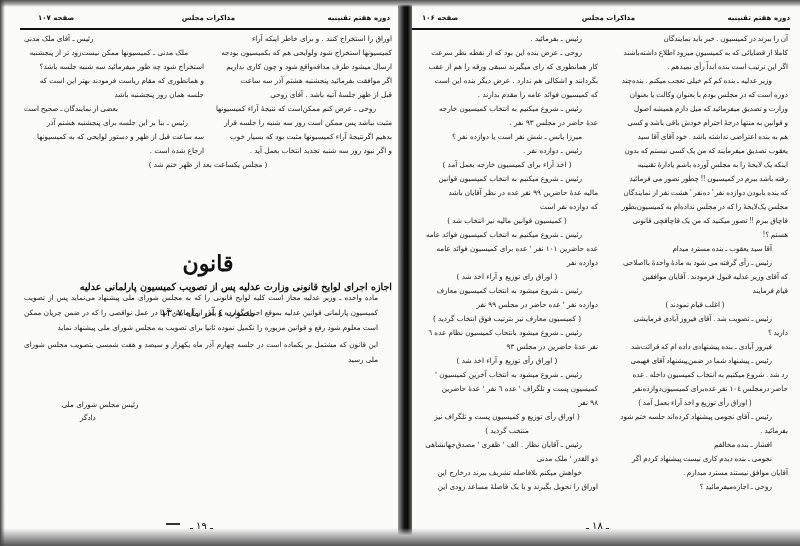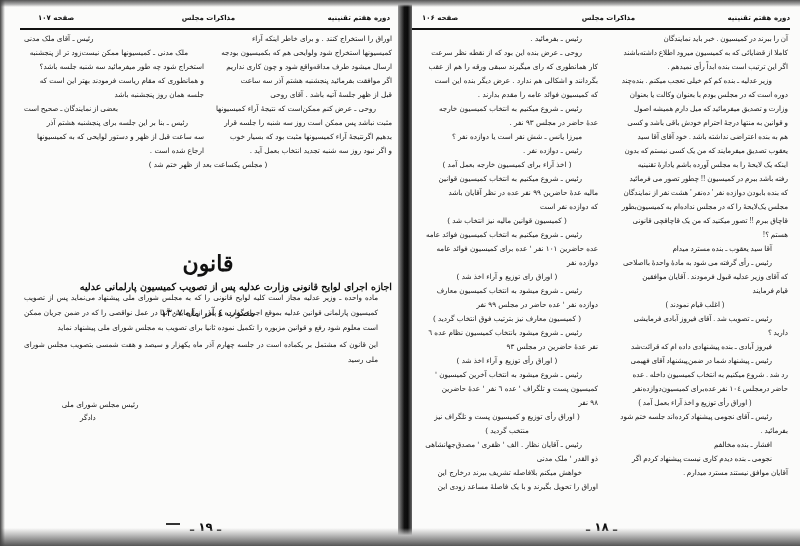--- a/index.html
+++ b/index.html
@@ -19,21 +19,21 @@
     background: linear-gradient(to right, #444, rgba(255,255,255,0)); }
   .header { position: absolute; top: 14px; height: 12px; direction: rtl; font-size: 7px; font-weight: bold; color: #111; }
   .header span { position: absolute; top: 0; white-space: nowrap; }
   .hrule { position: absolute; top: 28px; height: 1.5px; background: #111; }
   .col { position: absolute; direction: rtl; text-align: justify; font-family: "DejaVu Serif", serif;
     font-size: 7.2px; line-height: 14px; color: #161616; }
   .col p { margin: 0; }
   .col .c { text-align: center; }
   .col .ind { padding-right: 16px; }
   .title { position: absolute; direction: rtl; text-align: center; font-family: "DejaVu Serif", serif; color: #111; }
-  .footer-num { position: absolute; font-size: 12px; color: #111; font-weight: bold; direction: rtl; }
+  .footer-num { position: absolute; font-size: 10px; color: #111; font-weight: normal; direction: rtl; }
   .smudge { position: absolute; height: 2px; background: #333; }
 </style>
 </head>
 <body>
 
 <div class="spread">
 
   <div class="page left">
     <div class="header" style="left:20px; width:370px;">
       <span style="right:0;">دوره هفتم تقنینیه</span>
@@ -122,20 +122,21 @@
         <p class="ind">فیروز آبادی ـ بنده پیشنهادی داده ام که قرائت‌شد</p>
         <p class="ind">رئیس ـ پیشنهاد شما در ضمن‌پیشنهاد آقای فهیمی</p>
         <p>رد شد . شروع میکنیم به انتخاب کمیسیون داخله . عده</p>
         <p>حاضر درمجلس ۱۰٤ نفر عده‌برای کمیسیون‌دوازده‌نفر</p>
         <p class="c">( اوراق رأی توزیع و اخذ آراء بعمل آمد )</p>
         <p class="ind">رئیس ـ آقای نجومی پیشنهاد کرده‌اند جلسه ختم شود</p>
         <p>بفرمائید .</p>
         <p class="ind">افشار ـ بنده مخالفم</p>
         <p class="ind">نجومی ـ بنده دیدم کاری نیست پیشنهاد کردم اگر</p>
         <p>آقایان موافق نیستند مسترد میدارم .</p>
+        <p class="ind">روحی ـ اجازه‌میفرمائید ؟</p>
       </div>
     <div class="col" id="rp-lcol" style="left:4px; top:32px; width:182px;">
         <p class="ind">رئیس ـ بفرمائید .</p>
         <p class="ind">روحی ـ عرض بنده این بود که از نقطه نظر سرعت</p>
         <p>کار همانطوری که رای میگیرند سبقی ورقه را هم از عقب</p>
         <p>بگردانند و اشکالی هم ندارد . عرض دیگر بنده این است</p>
         <p>که کمیسیون فوائد عامه را مقدم بدارند .</p>
         <p class="ind">رئیس ـ شروع میکنیم به انتخاب کمیسیون خارجه</p>
         <p>عدهٔ حاضر در مجلس ۹۳ نفر .</p>
         <p class="ind">میرزا یانس ـ شش نفر است یا دوازده نفر ؟</p>

